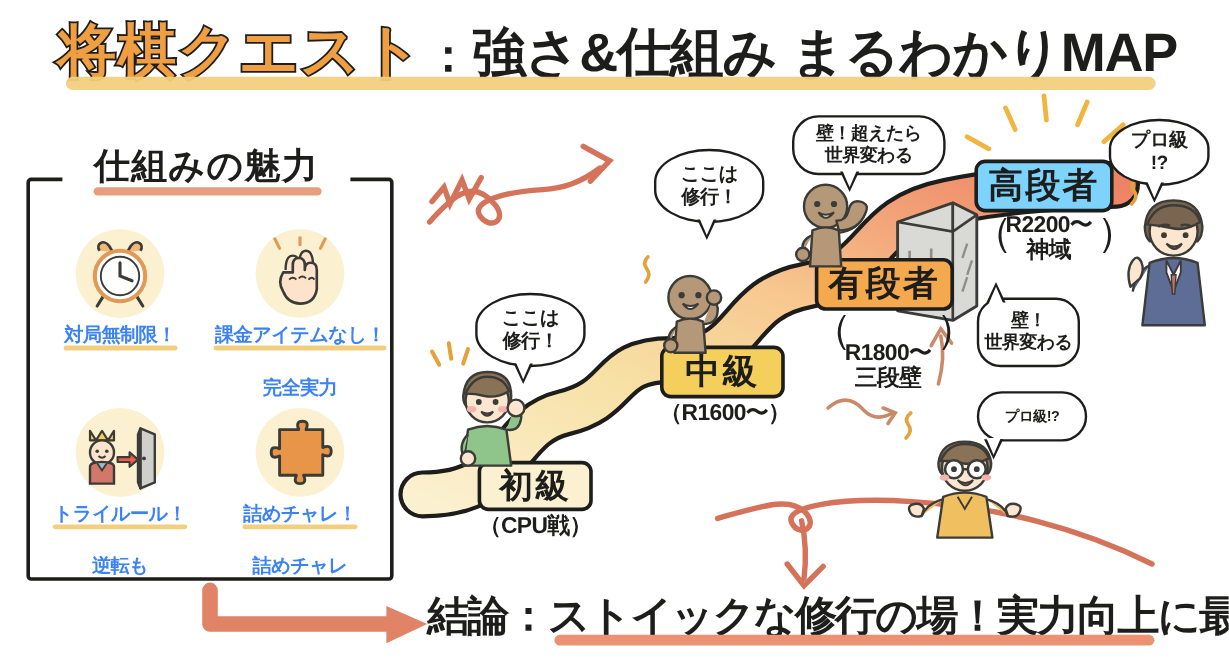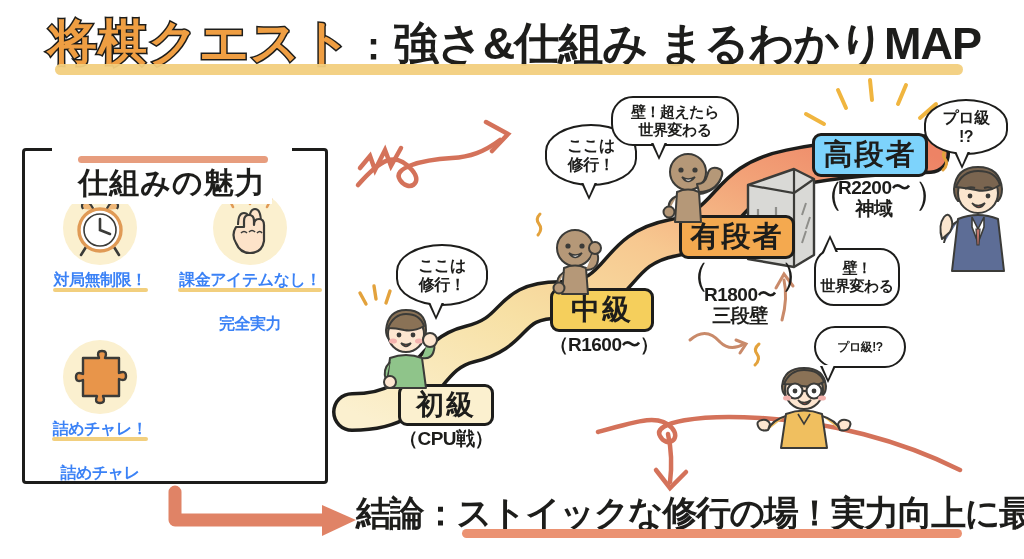--- a/index.html
+++ b/index.html
@@ -36,21 +36,21 @@
   .panel{
     position:absolute;left:22px;top:148px;width:300px;height:330px;
     border:3px solid #1d1d1b;border-radius:4px;background:#fff;
   }
   .panel-title{
     position:absolute;left:52px;top:118px;width:240px;height:40px;
     background:#fff;text-align:center;z-index:3;
   }
   .panel-title .pt-text{
     font-size:30px;font-weight:bold;color:#1d1d1b;letter-spacing:1px;
-    display:inline-block;padding:0 6px;background:#fff;margin-top:45px;
+    display:inline-block;padding:0 6px;background:#fff;
   }
   .panel-title-underline{
     position:absolute;left:78px;top:156px;width:190px;height:7px;
     background:#e79d7e;border-radius:4px;z-index:4;
   }
   .panel-grid{
     position:absolute;left:0;top:34px;width:300px;height:296px;
     display:grid;grid-template-columns:1fr 1fr;grid-template-rows:1fr 1fr;
   }
   .feat{display:flex;flex-direction:column;align-items:center;justify-content:flex-start;padding-top:6px;}
@@ -106,21 +106,21 @@
     border-left:8px solid transparent;border-right:8px solid transparent;
     border-top:17px solid #1d1d1b;
   }
   .bub .tail::after{
     content:"";position:absolute;left:-6px;top:-18px;width:0;height:0;
     border-left:6px solid transparent;border-right:6px solid transparent;
     border-top:14px solid #fff;
   }
   #bub-a{left:396px;top:244px;width:92px;height:62px;}
   #bub-b{left:545px;top:124px;width:92px;height:62px;}
-  #bub-wall{left:611px;top:96px;width:128px;height:50px;border-radius:22px;font-size:15px;}
+  #bub-wall{left:660px;top:96px;width:128px;height:50px;border-radius:22px;font-size:15px;}
   #bub-pro1{left:924px;top:99px;width:84px;height:56px;font-size:16px;}
   #bub-pro2{left:814px;top:326px;width:92px;height:42px;border-radius:22px;font-size:12px;}
   #bub-wall2{left:814px;top:248px;width:86px;height:58px;border-radius:20px;font-size:15px;}
 
   
   .chr{position:absolute;}
 
   
   #wall-block{position:absolute;left:742px;top:163px;width:78px;height:112px;}
 
@@ -183,20 +183,41 @@
                      l0 -4 q0-6 -5-6 q-5 0 -5 6 l0 6 z" fill="#fde3c9" stroke="#3b3b38" stroke-width="2.2" stroke-linejoin="round"></path>
             <path d="M22 36 q3-3 6 0 M30 35 q3-3 6 0 M38 36 q3-3 5 0" stroke="#3b3b38" stroke-width="1.6" fill="none"></path>
           </svg>
         </div>
         <div class="feat-lab">
           <span class="l1">課金アイテムなし！</span>
           <span class="l2">完全実力</span>
         </div>
       </div>
 
+      <div class="feat">
+        <div class="feat-ico">
+          <svg width="66" height="64" viewBox="0 0 66 64">
+            <path d="M8 14 l5 8 l5-8 l5 8 l5-8 l0 8 l-20 0 z" fill="#f2cf4e" stroke="#3b3b38" stroke-width="1.8" stroke-linejoin="round"></path>
+            <circle cx="18" cy="32" r="10" fill="#fde3c9" stroke="#3b3b38" stroke-width="2"></circle>
+            <circle cx="14" cy="31" r="1.5" fill="#3b3b38"></circle>
+              <circle cx="22" cy="31" r="1.5" fill="#3b3b38"></circle>
+            <path d="M15 35 q3 3 6 0" stroke="#3b3b38" stroke-width="1.5" fill="none"></path>
+            <path d="M8 44 q0-4 10-4 q10 0 10 4 l0 14 l-20 0 z" fill="#d4776b" stroke="#3b3b38" stroke-width="2"></path>
+            <path d="M14 41 l4 6 l4-6" fill="#9db8cc" stroke="#3b3b38" stroke-width="1.5"></path>
+            <path d="M31 36 l10 0 l0-4 l7 6 l-7 6 l0-4 l-10 0 z" fill="#e8604a" stroke="#3b3b38" stroke-width="1.8" stroke-linejoin="round"></path>
+            <path d="M50 12 l12 5 l0 40 l-12 5 z" fill="#cfcfcb" stroke="#3b3b38" stroke-width="2" stroke-linejoin="round"></path>
+            <path d="M50 12 l-2 5 l0 40 l2 5 z" fill="#a9774a" stroke="#3b3b38" stroke-width="2" stroke-linejoin="round"></path>
+            <circle cx="53" cy="37" r="1.6" fill="#3b3b38"></circle>
+          </svg>
+        </div>
+        <div class="feat-lab">
+          <span class="l1">トライルール！</span>
+          <span class="l2">逆転も</span>
+        </div>
+      </div>
 
       <div class="feat">
         <div class="feat-ico">
           <svg width="62" height="62" viewBox="0 0 62 62">
             <path d="M14 12 l16 0 q-3 -7 3 -7 q6 0 3 7 l14 0 l0 15 q7-3 7 3 q0 6 -7 3 l0 17 l-16 0
                      q3 7 -3 7 q-6 0 -3 -7 l-14 0 l0-16 q-7 3 -7-3 q0-6 7-3 z" fill="#e8954a" stroke="#3b3b38" stroke-width="2.4" stroke-linejoin="round"></path>
           </svg>
         </div>
         <div class="feat-lab">
           <span class="l1">詰めチャレ！</span>

